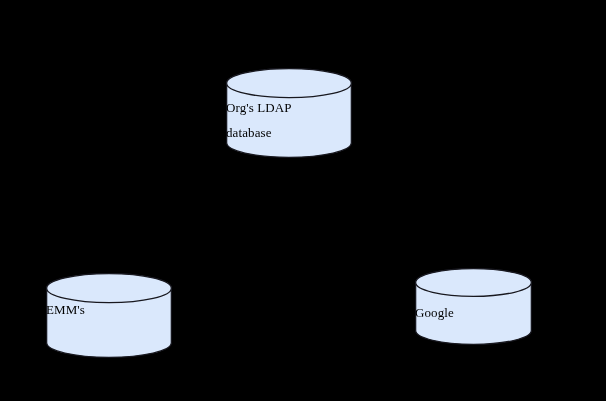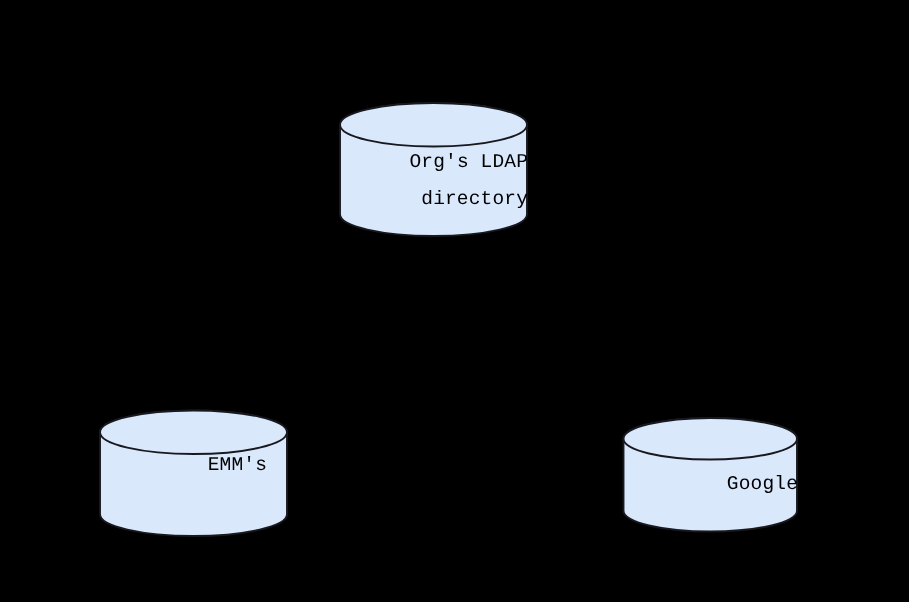--- a/index.html
+++ b/index.html
@@ -24,23 +24,23 @@
     position: absolute;
   }
   .node svg {
     display: block;
     overflow: visible;
   }
   .node-label {
     position: absolute;
     left: 0;
     right: 0;
-    text-align: right;
+    text-align: left;
     color: #000000;
-    font-family: Liberation Mono, monospace;
+    font-family: Liberation Serif, serif;
     font-size: 13px;
     line-height: 25px;
     letter-spacing: 0.1px;
     white-space: nowrap;
     pointer-events: none;
   }
   .node-label .line {
     display: block;
   }
 </style>
@@ -49,35 +49,35 @@
 
 <div id="canvas">
 
   <div class="node" id="node-ldap" style="left: 226px; top: 68px; width: 126px; height: 90px;">
     <svg id="svg-ldap" xmlns="http://www.w3.org/2000/svg" width="126" height="90" viewBox="0 0 126 90">
         <path d="M 0.6499999999999986 15.15 A 62.35 14.5 0 0 1 125.35 15.15 L 125.35 74.85 A 62.35 14.5 0 0 1 0.6499999999999986 74.85 Z" fill="#dae8fc" stroke="#18181f" stroke-width="1.3" stroke-linejoin="round"></path>
         <ellipse cx="63" cy="15.15" rx="62.35" ry="14.5" fill="#dae8fc" stroke="#18181f" stroke-width="1.3"></ellipse>
       </svg>
     <div class="node-label" id="label-ldap" style="top: 26.525px; color: rgb(0, 0, 0);">
       <span class="line">Org's LDAP</span>
-      <span class="line">directory</span>
+      <span class="line">database</span>
     </div>
   </div>
 
-  <div class="node" id="node-emm" style="left: 46px; top: 273px; width: 112px; height: 85px; margin-left: 20px;">
+  <div class="node" id="node-emm" style="left: 46px; top: 273px; width: 112px; height: 85px;">
     <svg id="svg-emm" xmlns="http://www.w3.org/2000/svg" width="126" height="85" viewBox="0 0 126 85">
         <path d="M 0.6499999999999986 15.15 A 62.35 14.5 0 0 1 125.35 15.15 L 125.35 69.85 A 62.35 14.5 0 0 1 0.6499999999999986 69.85 Z" fill="#dae8fc" stroke="#18181f" stroke-width="1.3" stroke-linejoin="round"></path>
         <ellipse cx="63" cy="15.15" rx="62.35" ry="14.5" fill="#dae8fc" stroke="#18181f" stroke-width="1.3"></ellipse>
       </svg>
     <div class="node-label" id="label-emm" style="top: 24.025px; color: rgb(0, 0, 0);">
       <span class="line">EMM's</span>
     </div>
   </div>
 
-  <div class="node" id="node-google" style="left: 415px; top: 278px; width: 117px; height: 77px;">
+  <div class="node" id="node-google" style="left: 415px; top: 268px; width: 117px; height: 77px;">
     <svg id="svg-google" xmlns="http://www.w3.org/2000/svg" width="117" height="77" viewBox="0 0 117 77">
         <path d="M 0.6499999999999986 14.51 A 57.85 13.86 0 0 1 116.35 14.51 L 116.35 62.49 A 57.85 13.86 0 0 1 0.6499999999999986 62.49 Z" fill="#dae8fc" stroke="#18181f" stroke-width="1.3" stroke-linejoin="round"></path>
         <ellipse cx="58.5" cy="14.51" rx="57.85" ry="13.86" fill="#dae8fc" stroke="#18181f" stroke-width="1.3"></ellipse>
       </svg>
     <div class="node-label" id="label-google" style="top: 32.237px; color: rgb(0, 0, 0);">
       <span class="line">Google</span>
     </div>
   </div>
 
 </div>

